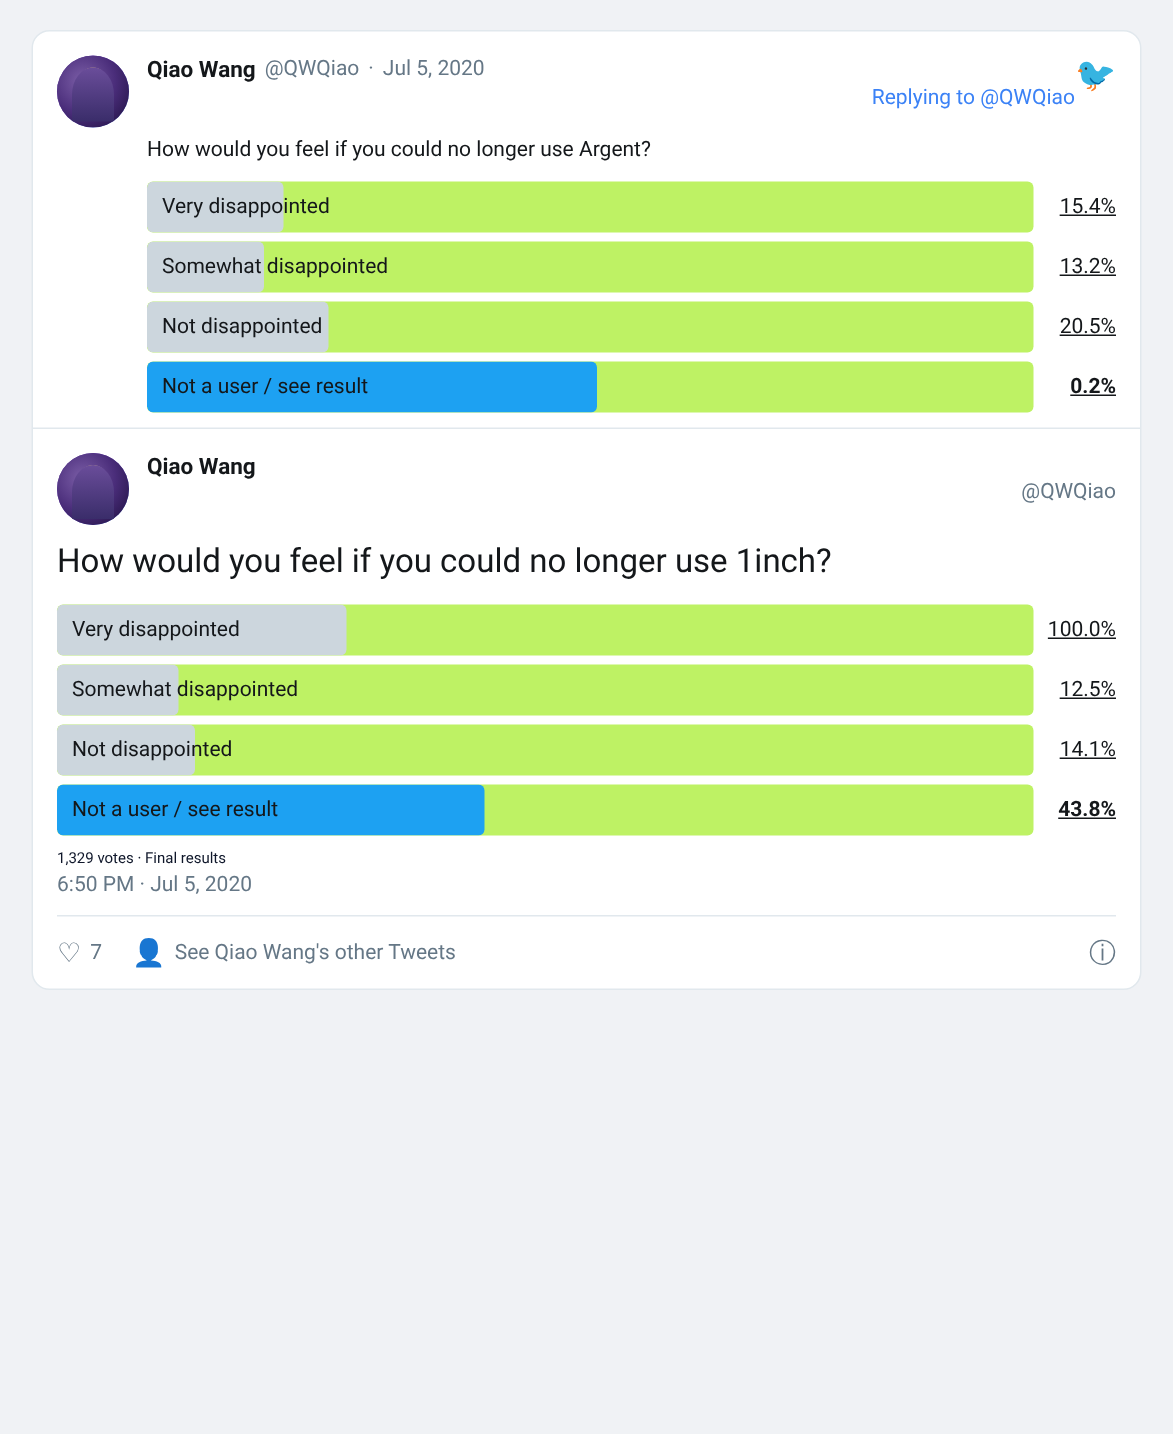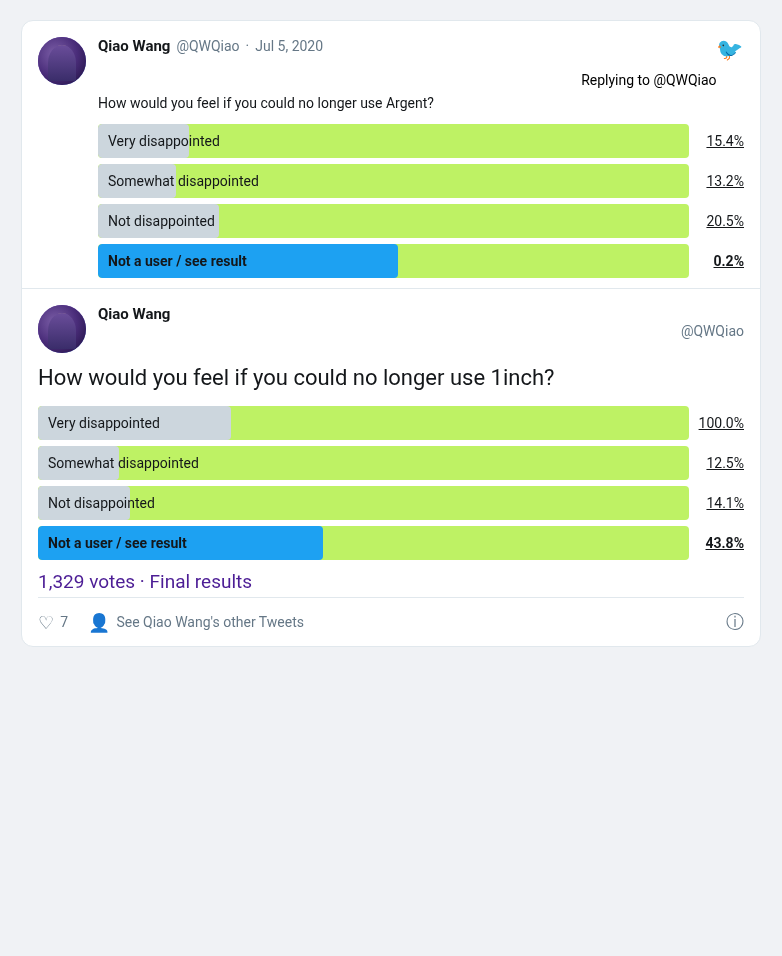--- a/index.html
+++ b/index.html
@@ -87,23 +87,23 @@
     }
     .tweet-dot {
       color: #657786;
       font-size: 14px;
     }
     .tweet-date {
       color: #657786;
       font-size: 14px;
     }
     .tweet-reply {
-      color: #000000;
-      font-size: 14px;
-      margin-top: 17px;
+      color: #3b82f6;
+      font-size: 14px;
+      margin-top: 2px;
     }
     .twitter-bird {
       color: #1da1f2;
       font-size: 22px;
       margin-left: auto;
     }
     .tweet-question {
       font-size: 14px;
       color: #14171a;
       margin: 6px 0 10px 60px;
@@ -141,21 +141,21 @@
     .poll-label {
       position: relative;
       z-index: 1;
       padding: 0 10px;
       font-size: 14px;
       color: #14171a;
       line-height: 34px;
       white-space: nowrap;
     }
     .poll-label.bold {
-      font-weight: 700;
+      font-weight: 400;
     }
     .poll-percent {
       font-size: 14px;
       color: #14171a;
       margin-left: 10px;
       min-width: 45px;
       text-align: right;
       text-decoration: underline;
     }
     .poll-percent.bold {
@@ -188,22 +188,22 @@
       font-size: 22px;
       font-weight: 400;
       color: #14171a;
       line-height: 1.35;
       margin: 10px 0 14px 0;
     }
     .poll-container-second {
       margin-bottom: 10px;
     }
     .poll-footer-second {
-      font-size: 19px;
-      color: #4c1d95;
+      font-size: 10px;
+      color: #0f172a;
       margin-bottom: 4px;
     }
     .tweet-timestamp {
       font-size: 14px;
       color: #657786;
       margin-bottom: 12px;
     }
     .tweet-actions {
       display: flex;
       align-items: center;
@@ -310,20 +310,21 @@
           <div class="poll-bar-wrap"><div class="poll-bar-fill grey" style="width: 14.1%;"></div><span class="poll-label">Not disappointed</span></div>
           <span class="poll-percent">14.1%</span>
         </div>
         <div class="poll-row">
           <div class="poll-bar-wrap"><div class="poll-bar-fill blue" style="width: 43.8%;"></div><span class="poll-label bold">Not a user / see result</span></div>
           <span class="poll-percent bold">43.8%</span>
         </div>
       </div>
 
     <div class="poll-footer-second">1,329 votes · Final results</div>
+    <div class="tweet-timestamp">6:50 PM · Jul 5, 2020</div>
 
     <div class="tweet-actions">
       <div class="action-item">
         <span class="action-icon">♡</span>
         <span>7</span>
       </div>
       <div class="action-item">
         <span class="action-icon">👤</span>
         <span>See Qiao Wang's other Tweets</span>
       </div>

